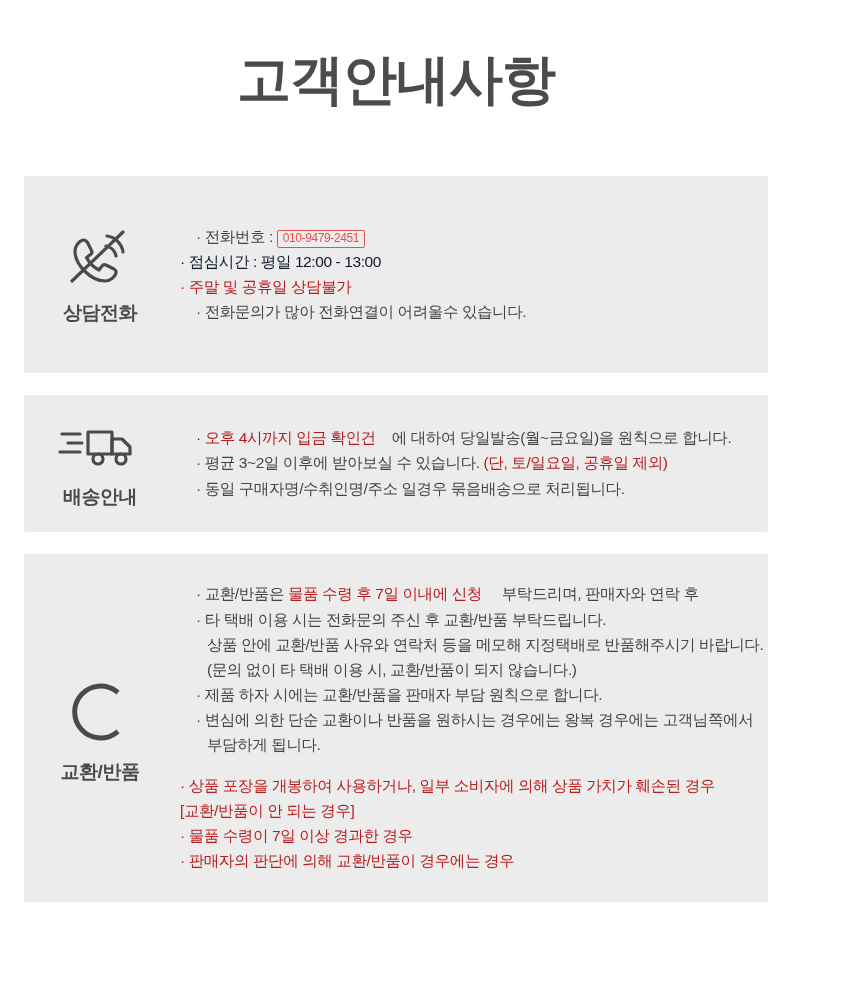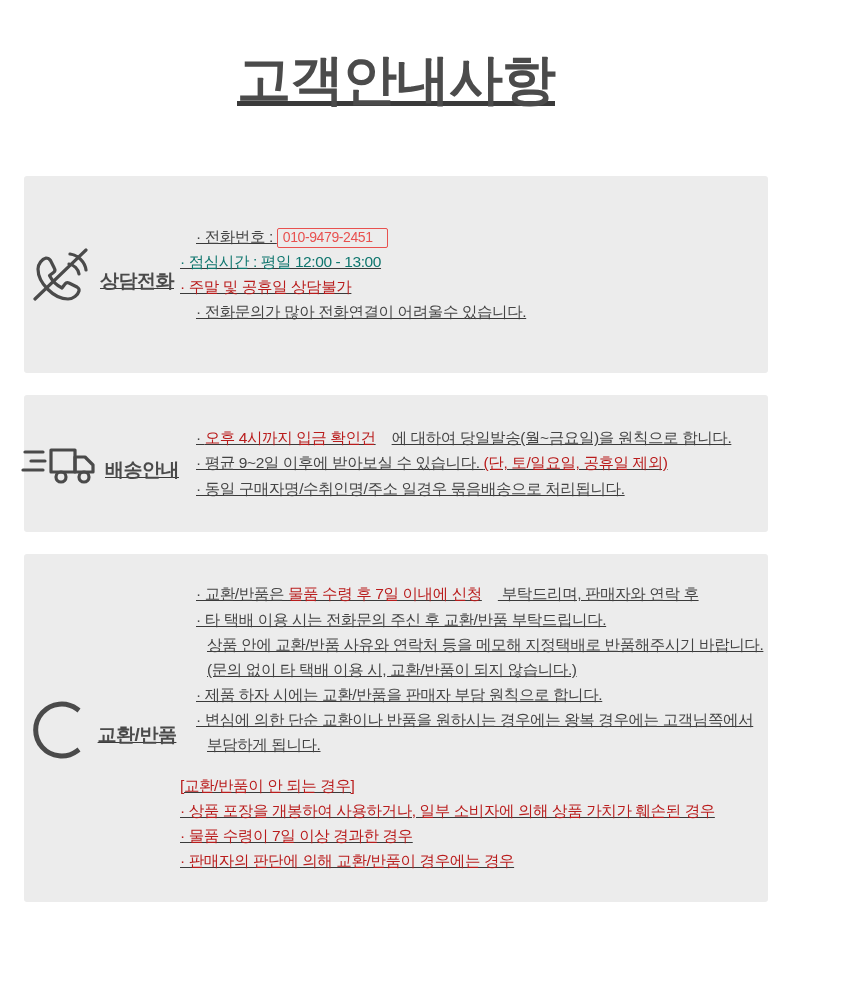--- a/index.html
+++ b/index.html
@@ -12,21 +12,20 @@
     height: 1000px;
     font-family: "Liberation Sans", "DejaVu Sans", sans-serif;
     color: #3a3a3a;
     position: relative;
     overflow: hidden;
   }
   .page {
     width: 792px;
     box-sizing: border-box;
     padding: 0 24px;
-    text-decoration: underline;
   }
   .page-title {
     text-align: center;
     font-size: 54px;
     font-weight: bold;
     letter-spacing: -1px;
     color: #4b4b4b;
     margin: 46px 0 0 0;
     line-height: 1.25;
   }
@@ -40,21 +39,21 @@
     box-sizing: border-box;
   }
   .card.contact  { margin-top: 62px; min-height: 197px; }
   .card.delivery { margin-top: 22px; min-height: 137px; }
   .card.exchange { margin-top: 22px; min-height: 348px; }
 
   .card-icon {
     width: 152px;
     flex: 0 0 152px;
     display: flex;
-    flex-direction: row;
+    flex-direction: column;
     align-items: center;
     justify-content: center;
     padding-top: 4px;
     box-sizing: border-box;
   }
   .card-icon .glyph {
     display: block;
     line-height: 0;
   }
   .card-icon .caption {
@@ -79,31 +78,31 @@
     font-size: 15.5px;
     line-height: 1.62;
     color: #444444;
     letter-spacing: -0.4px;
     white-space: nowrap;
   }
   .line.indent { padding-left: 11px; }
   .line.gap { height: 16px; }
 
   .red    { color: #b91c1c; }
-  .pink   { color: #0f766e; }
+  .pink   { color: #0f172a; }
   .dark   { color: #444444; margin-left: 16px; }
 
   .phone-box {
     display: inline-block;
     border: 1px solid #e8514f;
     color: #e8514f;
-    padding: 0 14px 1px 5px;
+    padding: 0 5px 1px 5px;
     line-height: 1.25;
     border-radius: 2px;
-    font-size: 14px;
+    font-size: 12px;
   }
 </style>
 </head>
 <body>
 
 <div class="page">
 
   <h1 class="page-title">고객안내사항</h1>
 
   <div class="card contact">
@@ -141,21 +140,21 @@
           <path d="M2 32 h20" stroke="#4a4a4a" stroke-width="3.2" stroke-linecap="round"></path>
         </svg>
       </span>
       <span class="caption">배송안내</span>
     </div>
     <div class="card-body">
       <div class="line">
         <span class="dark">· </span><span class="red">오후 4시까지 입금 확인건</span><span class="dark">에 대하여 당일발송(월~금요일)을 원칙으로 합니다.</span>
       </div>
       <div class="line">
-        <span class="dark">· 평균 9~2일 이후에 받아보실 수 있습니다. </span><span class="red">(단, 토/일요일, 공휴일 제외)</span>
+        <span class="dark">· 평균 3~2일 이후에 받아보실 수 있습니다. </span><span class="red">(단, 토/일요일, 공휴일 제외)</span>
       </div>
       <div class="line dark">· 동일 구매자명/수취인명/주소 일경우 묶음배송으로 처리됩니다.</div>
     </div>
   </div>
 
   <div class="card exchange">
     <div class="card-icon">
       <span class="glyph">
         <svg width="74" height="74" viewBox="0 0 74 74" fill="none" xmlns="http://www.w3.org/2000/svg">
           <path d="M53 16 a26 26 0 1 0 0 42" stroke="#4a4a4a" stroke-width="5" stroke-linecap="square"></path>
@@ -167,20 +166,20 @@
       <div class="line">
         <span class="dark">· 교환/반품은 </span><span class="red">물품 수령 후 7일 이내에 신청</span><span class="dark"> 부탁드리며, 판매자와 연락 후</span>
       </div>
       <div class="line dark">· 타 택배 이용 시는 전화문의 주신 후 교환/반품 부탁드립니다.</div>
       <div class="line dark indent">상품 안에 교환/반품 사유와 연락처 등을 메모해 지정택배로 반품해주시기 바랍니다.</div>
       <div class="line dark indent">(문의 없이 타 택배 이용 시, 교환/반품이 되지 않습니다.)</div>
       <div class="line dark">· 제품 하자 시에는 교환/반품을 판매자 부담 원칙으로 합니다.</div>
       <div class="line dark">· 변심에 의한 단순 교환이나 반품을 원하시는 경우에는 왕복 경우에는 고객님쪽에서</div>
       <div class="line dark indent">부담하게 됩니다.</div>
       <div class="line gap"></div>
+      <div class="line red">· 상품 포장을 개봉하여 사용하거나, 일부 소비자에 의해 상품 가치가 훼손된 경우</div>
       <div class="line red">[교환/반품이 안 되는 경우]</div>
-      <div class="line red">· 상품 포장을 개봉하여 사용하거나, 일부 소비자에 의해 상품 가치가 훼손된 경우</div>
       <div class="line red">· 물품 수령이 7일 이상 경과한 경우</div>
       <div class="line red">· 판매자의 판단에 의해 교환/반품이 경우에는 경우</div>
     </div>
   </div>
 
 </div>
 
 </body></html>

